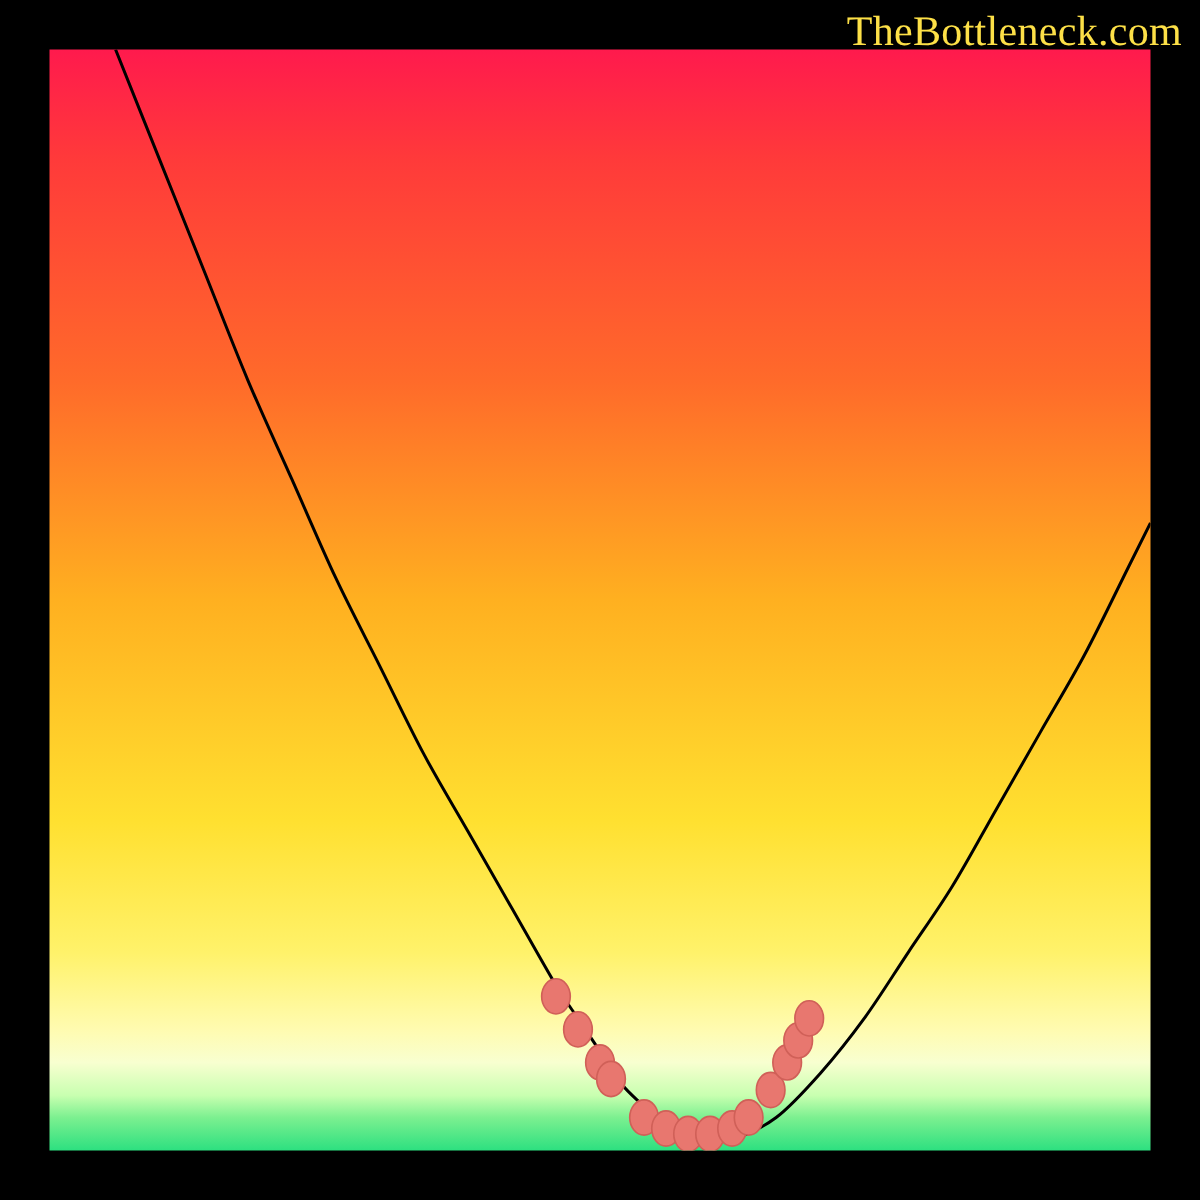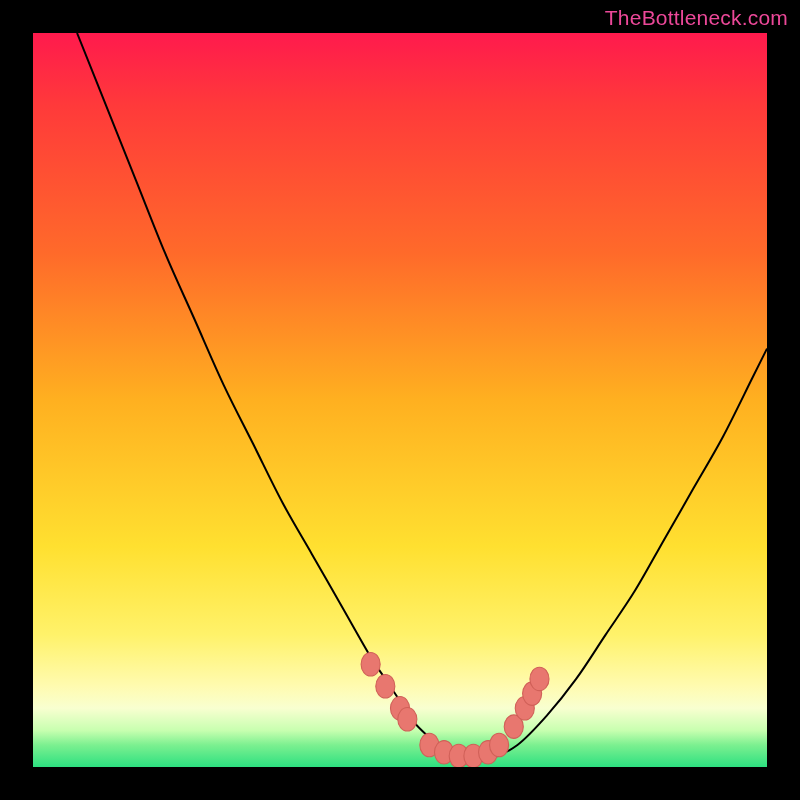--- a/index.html
+++ b/index.html
@@ -43,25 +43,26 @@
     position: absolute;
     left: 0;
     top: 0;
     width: 734px;
     height: 734px;
   }
   .watermark {
     position: absolute;
     top: 6px;
     right: 12px;
-    color: #ec4899;
-    font-size: 21px;
+    color: #fde047;
+    font-size: 28px;
     font-weight: 500;
     letter-spacing: 0.2px;
     user-select: none;
+    font-family: Liberation Serif, serif;
   }
 </style>
 </head>
 <body>
 
 <div class="frame">
   <div class="plot-area">
     <svg class="svg-layer" viewBox="0 0 100 100" preserveAspectRatio="none">
       <g id="curve-layer">
           <path d="M 6 0 C 6.666666666666667 1.6666666666666667 8.666666666666666 6.666666666666666 10 10 C 11.333333333333334 13.333333333333334 12.666666666666666 16.666666666666668 14 20 C 15.333333333333334 23.333333333333332 16.666666666666668 26.833333333333332 18 30 C 19.333333333333332 33.166666666666664 20.666666666666668 36 22 39 C 23.333333333333332 42 24.666666666666668 45.166666666666664 26 48 C 27.333333333333332 50.833333333333336 28.666666666666668 53.333333333333336 30 56 C 31.333333333333332 58.666666666666664 32.666666666666664 61.5 34 64 C 35.333333333333336 66.5 36.666666666666664 68.66666666666667 38 71 C 39.333333333333336 73.33333333333333 40.666666666666664 75.66666666666667 42 78 C 43.333333333333336 80.33333333333333 45 83.33333333333333 46 85 C 47 86.66666666666667 47.333333333333336 87 48 88 C 48.666666666666664 89 49.333333333333336 90 50 91 C 50.666666666666664 92 51.333333333333336 93.16666666666667 52 94 C 52.666666666666664 94.83333333333333 53.333333333333336 95.33333333333333 54 96 C 54.666666666666664 96.66666666666667 55.333333333333336 97.5 56 98 C 56.666666666666664 98.5 57.333333333333336 98.83333333333333 58 99 C 58.666666666666664 99.16666666666667 59.333333333333336 99 60 99 C 60.666666666666664 99 61 99.33333333333333 62 99 C 63 98.66666666666667 64.66666666666667 98 66 97 C 67.33333333333333 96 68.66666666666667 94.5 70 93 C 71.33333333333333 91.5 72.66666666666667 89.83333333333333 74 88 C 75.33333333333333 86.16666666666667 76.66666666666667 84 78 82 C 79.33333333333333 80 80.66666666666667 78.16666666666667 82 76 C 83.33333333333333 73.83333333333333 84.66666666666667 71.33333333333333 86 69 C 87.33333333333333 66.66666666666667 88.66666666666667 64.33333333333333 90 62 C 91.33333333333333 59.666666666666664 92.66666666666667 57.5 94 55 C 95.33333333333333 52.5 97 49 98 47 C 99 45 99.66666666666667 43.666666666666664 100 43" fill="none" stroke="#000000" stroke-width="2" vector-effect="non-scaling-stroke"></path>

